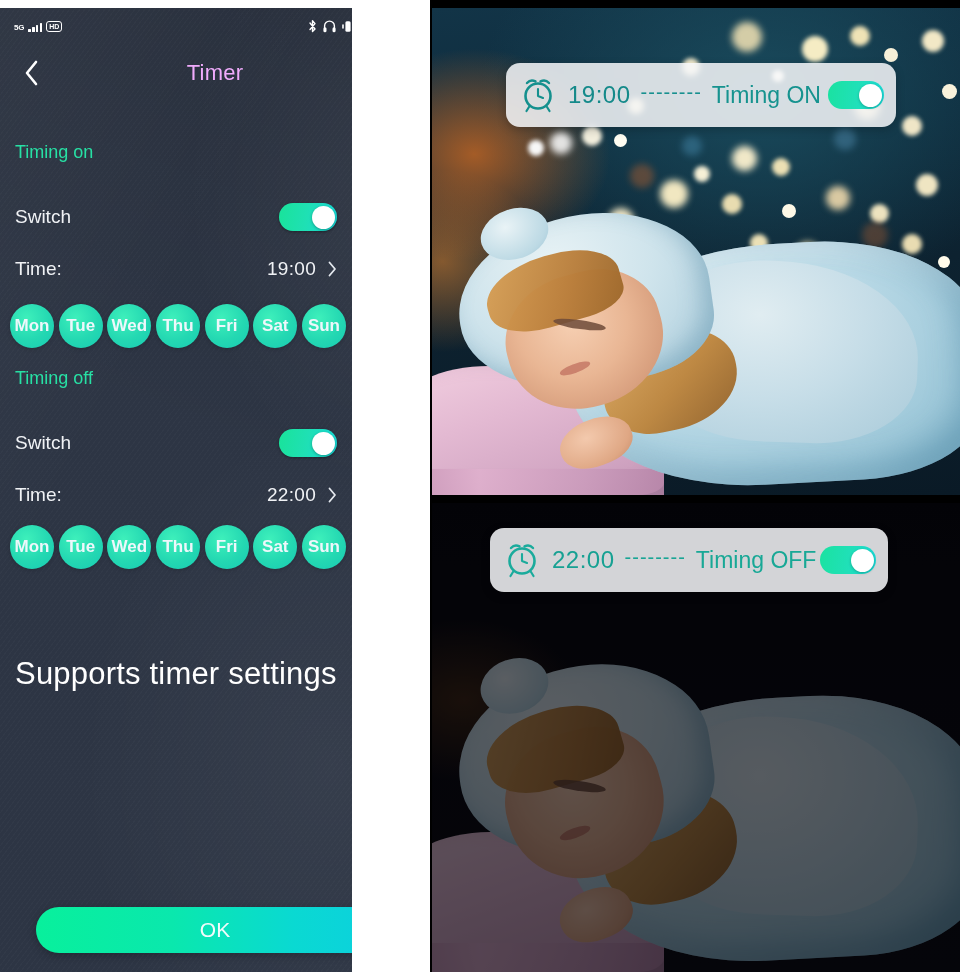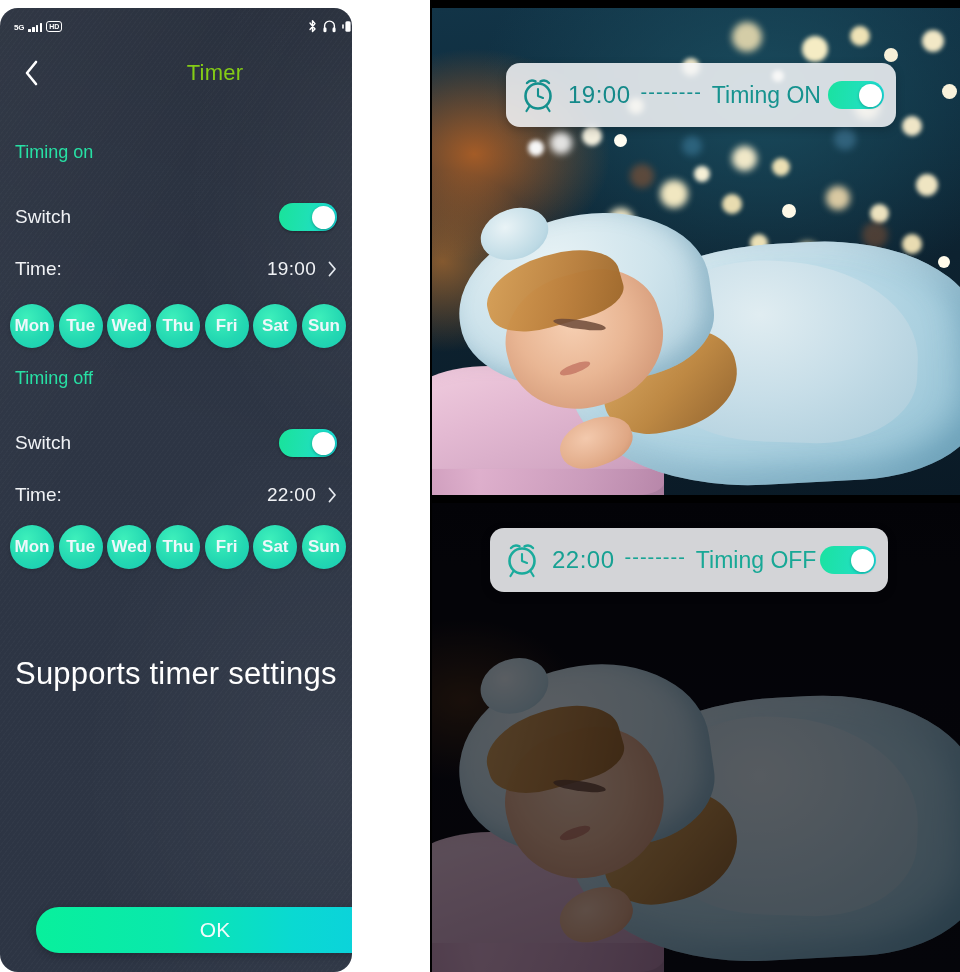--- a/index.html
+++ b/index.html
@@ -6,21 +6,20 @@
   html,body { width:960px; height:972px; background:#ffffff; overflow:hidden; }
   body { font-family:"Liberation Sans", sans-serif; }
 
   .screen { position:relative; width:960px; height:972px; background:#ffffff; }
 
   
   .phone {
     position:absolute; left:0; top:8px; width:352px; height:964px;
     background:#2d3544;
     overflow:hidden;
-    border-radius:18px;
   }
   
   .tex { position:absolute; inset:0; pointer-events:none; }
   .tex-a {
     background:
       linear-gradient(118deg, rgba(255,255,255,0.035) 0%, rgba(255,255,255,0.0) 38%),
       linear-gradient(200deg, rgba(0,0,0,0.12) 0%, rgba(0,0,0,0) 45%);
   }
   .tex-b {
     background:
@@ -63,21 +62,21 @@
   
   .titlebar { position:absolute; left:0; top:36px; width:430px; height:58px; }
   .back {
     position:absolute; left:14px; top:50%; transform:translateY(-50%);
     width:34px; height:34px; display:flex; align-items:center; justify-content:center;
     cursor:pointer;
   }
   .back svg { display:block; }
   .page-title {
     position:absolute; left:0; right:0; top:50%; transform:translateY(-50%);
-    text-align:center; color:#84cc16; font-size:22px; font-weight:400; letter-spacing:.2px;
+    text-align:center; color:#f0abfc; font-size:22px; font-weight:400; letter-spacing:.2px;
   }
 
   
   .section-label {
     position:absolute; left:15px; color:#27e0a4; font-size:18px; font-weight:400;
   }
   .row {
     position:absolute; left:15px; right:15px; display:flex; align-items:center;
     justify-content:space-between;
   }

